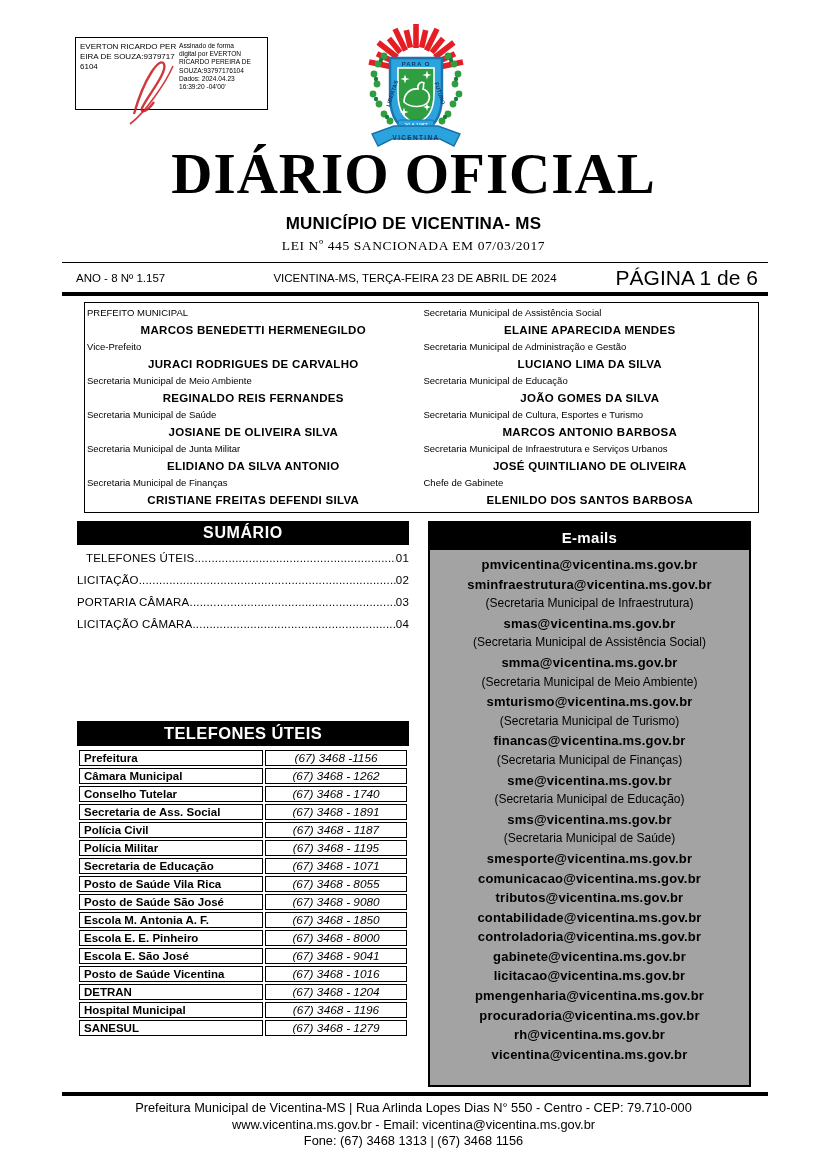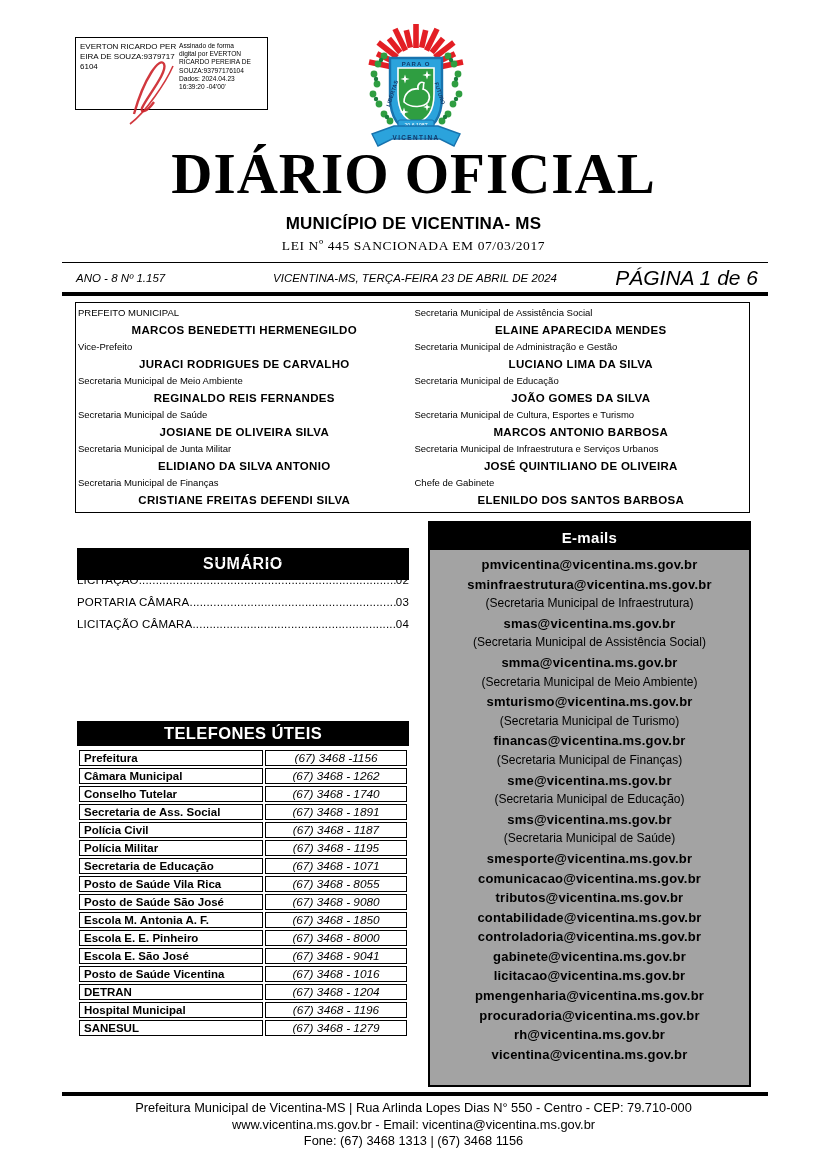--- a/index.html
+++ b/index.html
@@ -29,37 +29,37 @@
           font-weight:bold; letter-spacing:0.2px; }
   #law  { left:0; top:238px; width:827px; text-align:center;
           font-family:"Liberation Serif", serif; font-size:13.5px; letter-spacing:0.6px; }
 
   .rule { background:#000; }
   #rule-thin  { left:62px; top:262px; width:706px; height:1.4px; }
   #rule-thick { left:62px; top:292px; width:706px; height:4.2px; }
   #footer-rule{ left:62px; top:1092px; width:706px; height:4.2px; }
 
   
-  #info-bar { left:62px; top:263px; width:706px; height:29px; display:flex; align-items:center;font-style:italic; }
+  #info-bar { left:62px; top:263px; width:706px; height:29px; display:flex; align-items:center; }
   .info-left   { width:190px; padding-left:14px; font-size:11.5px; }
   .info-center { flex:1; text-align:center; font-size:11.5px; }
   .info-right  { width:190px; text-align:right; padding-right:10px; font-size:21px; }
 
   
-  #officials { left:75px; top:302px; width:675px; height:211px; border:1.4px solid #000;
+  #officials { left:84px; top:302px; width:675px; height:211px; border:1.4px solid #000;
                display:flex; padding-top:3px; }
   .off-col { width:50%; }
   .off-title { font-size:9.5px; line-height:14.5px; padding-left:2px; white-space:nowrap; }
   .off-name  { font-size:11.5px; font-weight:bold; text-align:center; line-height:19.5px;
                letter-spacing:0.3px; white-space:nowrap; }
 
   
   .black-bar { background:#000; color:#fff; font-weight:bold;
                display:flex; align-items:center; justify-content:center; }
-  #sumario-bar { left:77px; top:521px; width:332px; height:32px; font-size:16px; letter-spacing:0.6px;margin-top:27px; }
+  #sumario-bar { left:77px; top:521px; width:332px; height:24px; font-size:16px; letter-spacing:0.6px; }
   #tel-bar     { left:77px; top:721px; width:332px; height:25px; font-size:16.5px; letter-spacing:0.4px; }
   #email-bar   { left:428px; top:521px; width:323px; height:32px; font-size:15px; letter-spacing:0.3px; }
 
   
   #sumario-list { left:77px; top:552px; width:332px; }
   .toc-row { display:flex; align-items:baseline; height:22px; font-size:11.5px; letter-spacing:0.2px; }
   .toc-row.indent { padding-left:9px; }
   .toc-label { white-space:nowrap; }
   .toc-dots { flex:1; overflow:hidden; white-space:nowrap; }
   .toc-dots::after { content:"......................................................................................................................"; }

